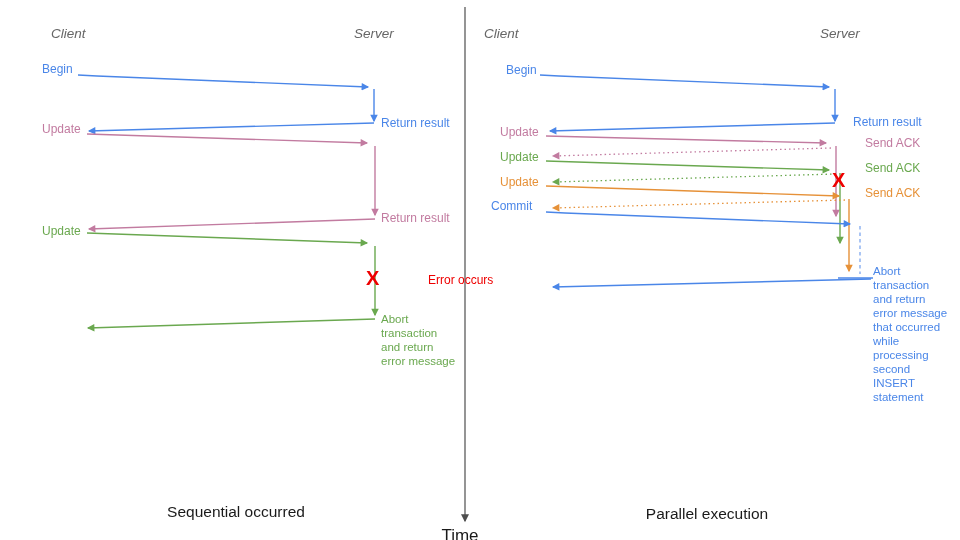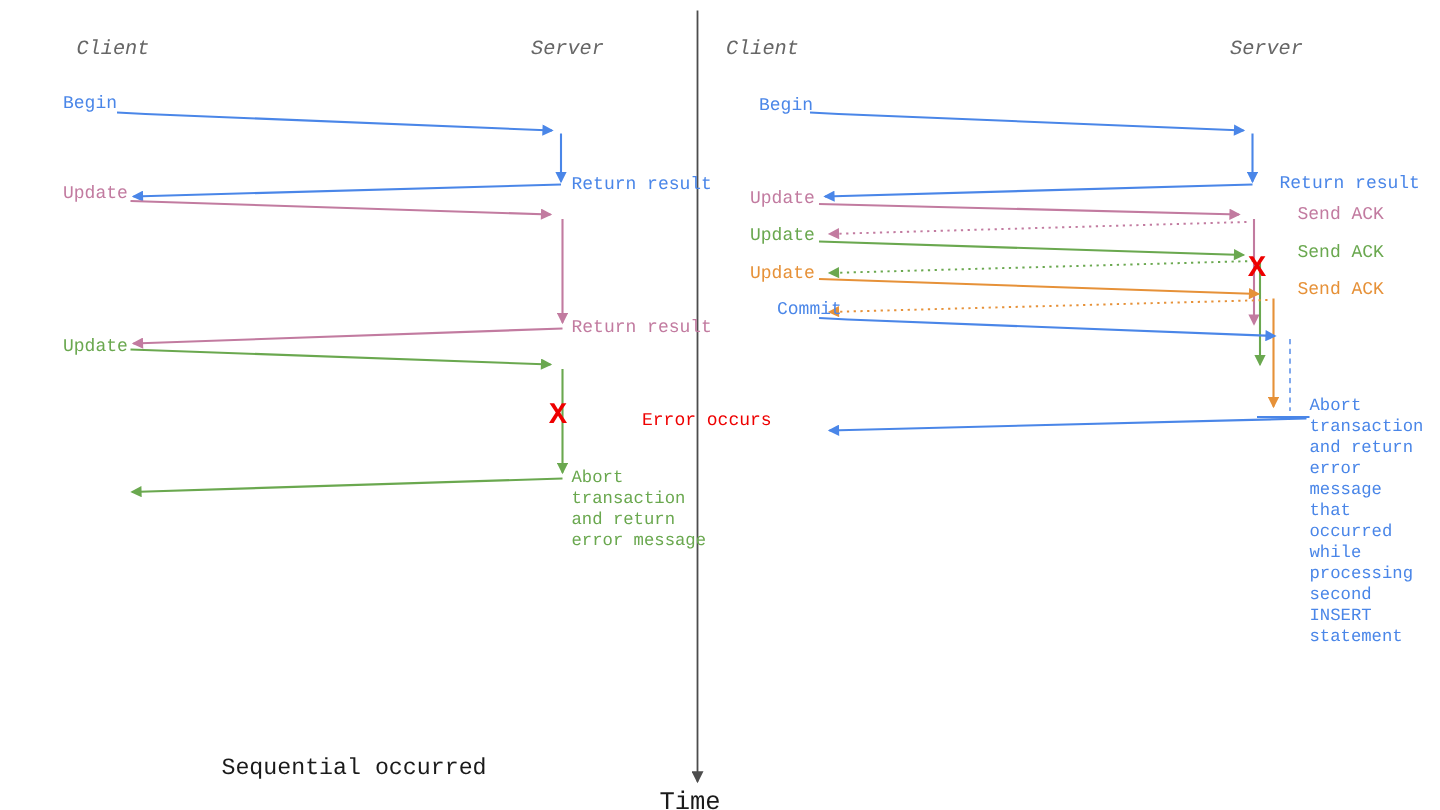--- a/index.html
+++ b/index.html
@@ -1,18 +1,18 @@
 <!DOCTYPE html>
 <html style="--blue: #4a86e8; --pink: #c27ba0; --green: #6aa84f; --orange: #e69138; --red: #ee0000; --gray: #666666; --axis: #4d4d4d; --dashed_blue: #7da7ee; --title: #1a1a1a;"><head>
 <meta charset="utf-8">
 <style>
   html,body{margin:0;padding:0;background:#fff;}
   .stage{
     position:relative;width:960px;height:540px;background:#ffffff;overflow:hidden;
-    font-family:Liberation Mono, monospace;
+    font-family:Liberation Sans, sans-serif;
     border-radius:26px;
   }
   .stage svg{position:absolute;left:0;top:0;}
   .lbl{position:absolute;white-space:nowrap;font-size:12px;line-height:13px;}
   .hdr{position:absolute;white-space:nowrap;font-style:italic;font-size:13.5px;color:var(--gray);}
   .note{position:absolute;white-space:pre-line;font-size:11.5px;line-height:14px;}
   .xmark{position:absolute;font-size:20px;font-weight:bold;color:var(--red);line-height:18px;}
   .title{position:absolute;font-size:15.5px;color:var(--title);text-align:center;width:220px;white-space:nowrap;}
   .time-lbl{position:absolute;font-size:17px;color:var(--title);text-align:center;width:60px;}
   .c-blue{color:var(--blue);} .c-pink{color:var(--pink);} .c-green{color:var(--green);}
@@ -97,28 +97,29 @@
   <div class="hdr" style="left:484px;top:26px;">Client</div>
   <div class="hdr" style="left:820px;top:26px;">Server</div>
   <div class="lbl c-blue" style="left:506px;top:64px;">Begin</div>
   <div class="lbl c-blue" style="left:853px;top:116px;">Return result</div>
   <div class="lbl c-pink" style="left:500px;top:126px;">Update</div>
   <div class="lbl c-pink" style="left:865px;top:137px;">Send ACK</div>
   <div class="lbl c-green" style="left:500px;top:151px;">Update</div>
   <div class="lbl c-green" style="left:865px;top:162px;">Send ACK</div>
   <div class="lbl c-orange" style="left:500px;top:176px;">Update</div>
   <div class="lbl c-orange" style="left:865px;top:187px;">Send ACK</div>
-  <div class="lbl c-blue" style="left:518px;top:200px;">Commit</div>
+  <div class="lbl c-blue" style="left:491px;top:200px;">Commit</div>
   <div class="xmark" style="left:832px;top:171px;">X</div>
   <div class="note c-blue" style="left:873px;top:264px;">Abort
 transaction
 and return
 error message
 that occurred
 while
 processing
 second
 INSERT
 statement</div>
+  <div class="title" style="left:597px;top:505px;">Parallel execution</div>
 
   <div class="time-lbl" style="left:430px;top:526px;">Time</div>
 
 </div>
 
 </body></html>

